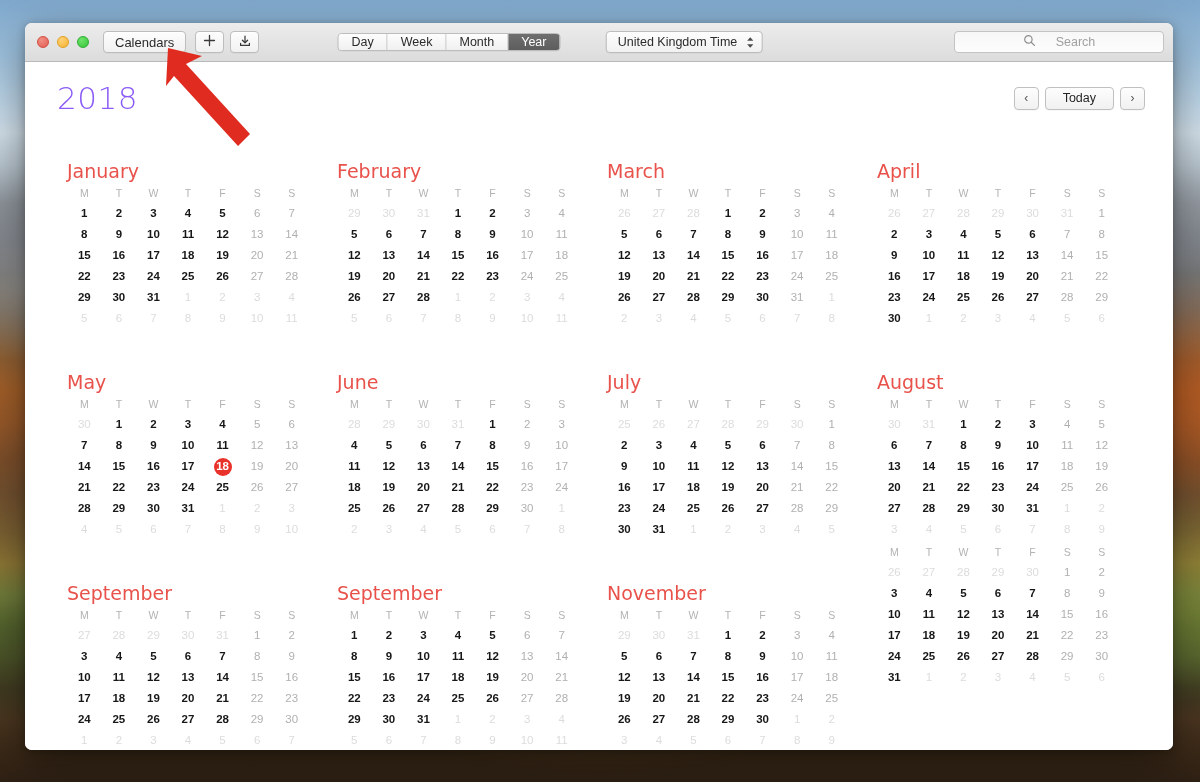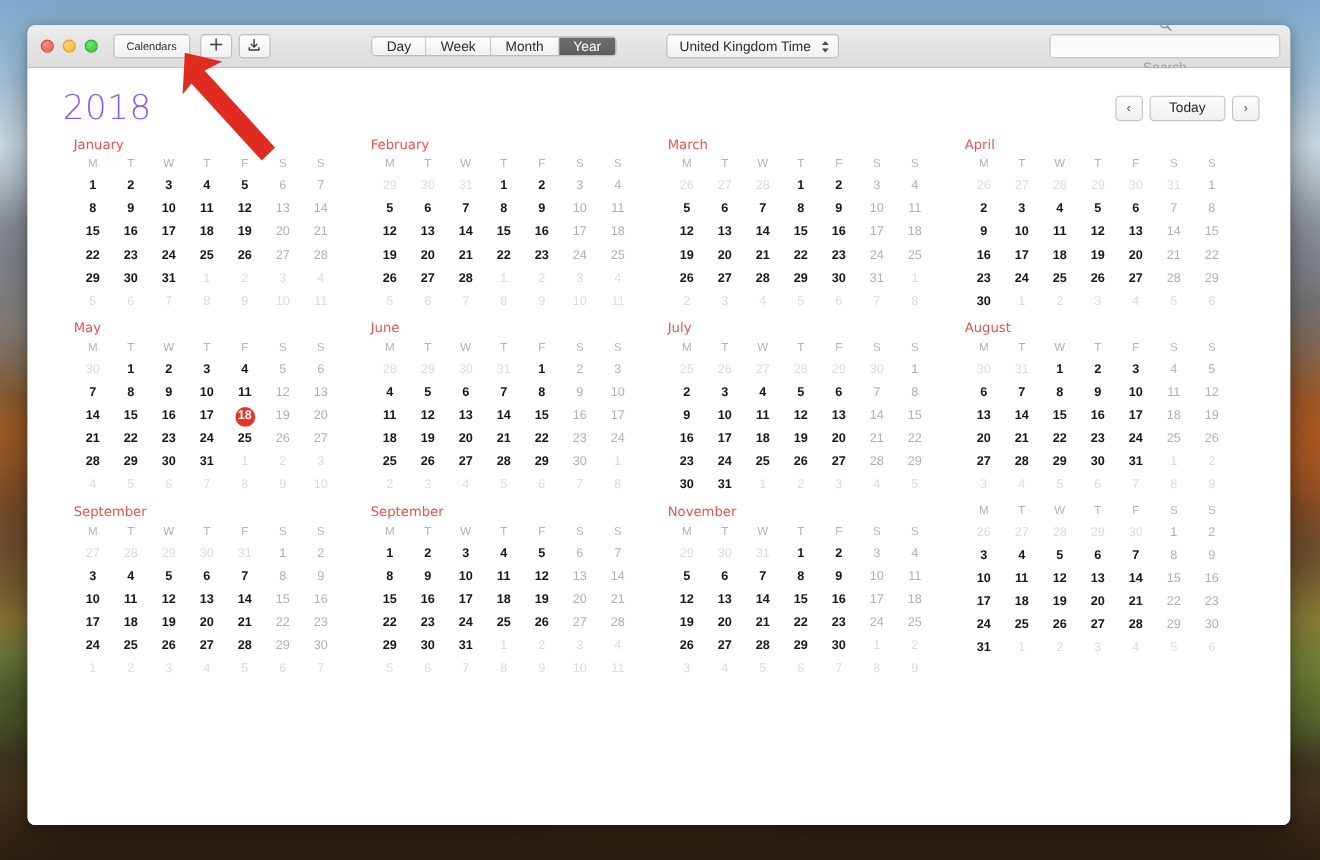--- a/index.html
+++ b/index.html
@@ -92,21 +92,21 @@
   .light.green  { background: radial-gradient(circle at 35% 30%, #6ee36a, #36c53a); border: .5px solid #2fad33; }
 
   .tb-btn {
     background: linear-gradient(180deg, #fdfdfd, #f1f1f1);
     border: 1px solid #bdbdbd;
     border-radius: 4px;
     height: 22px;
     display: inline-flex;
     align-items: center;
     justify-content: center;
-    font-size: 10px;
+    font-size: 13px;
     color: #2b2b2b;
     padding: 0 11px;
     box-shadow: 0 1px 0 rgba(255,255,255,.7) inset, 0 .5px .5px rgba(0,0,0,.07);
     cursor: default;
     white-space: nowrap;
     text-align: right;
   }
   .tb-btn.icon-only { width: 29px; padding: 0; }
   #btn-calendars { margin-right: 9px; }
   #btn-add { margin-right: 6px; }
@@ -167,21 +167,20 @@
     height: 22px;
     width: 210px;
     background: linear-gradient(180deg, #f7f7f7, #fdfdfd);
     border: 1px solid #c4c4c4;
     border-radius: 4px;
     display: flex;
     align-items: center;
     justify-content: center;
     gap: 20px;
     cursor: text;
-    flex-direction: column;
   }
   #search-placeholder { font-size: 12.5px; color: #a0a0a0; }
 
   
   #content { flex: 1; background: #fff; position: relative; padding: 0 16px; }
 
   #header-row {
     display: flex;
     align-items: center;
     justify-content: space-between;
@@ -217,24 +216,25 @@
     display: grid;
     grid-template-columns: repeat(4, 1fr);
     grid-template-rows: repeat(3, 1fr);
     column-gap: 0px;
     row-gap: 6px;
     padding: 4px 10px 12px 26px;
   }
   .month { }
   .month-name {
     color: #e8524b;
-    font-size: 12px;
+    font-size: 19px;
     font-weight: 400;
     margin-bottom: 5px;
     font-family: "DejaVu Sans", sans-serif;
+    margin-top: 36px;
   }
   .dow-row, .week-row {
     display: grid;
     grid-template-columns: repeat(7, 1fr);
     width: 242px;
   }
   .dow {
     font-size: 10.5px;
     color: #b3b3b3;
     text-align: center;

